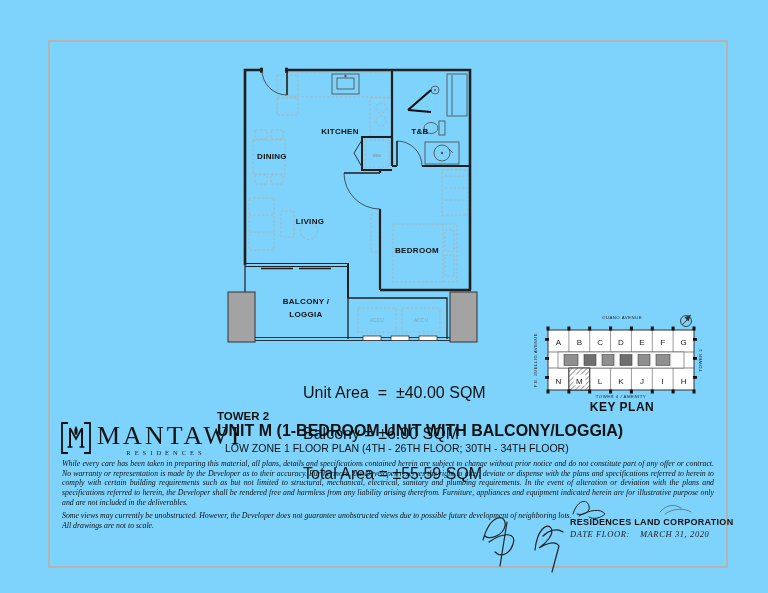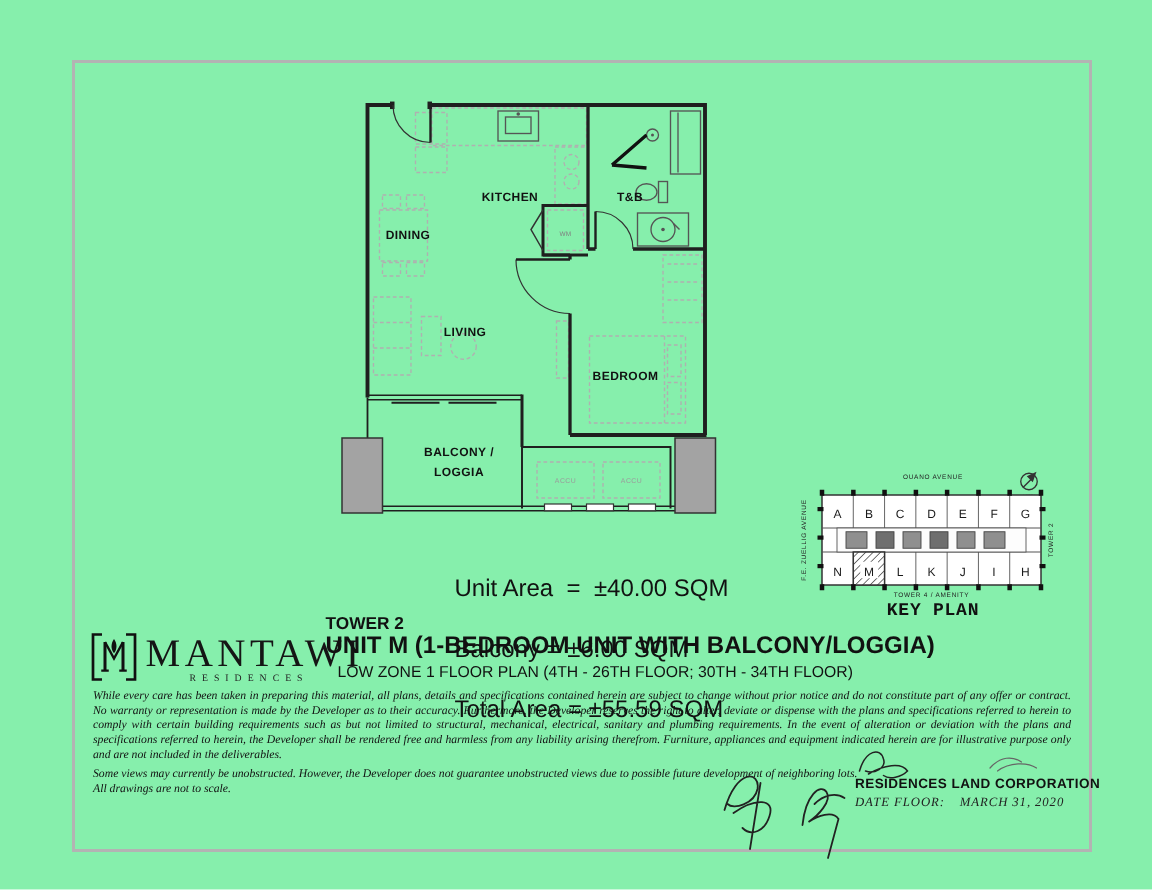--- a/index.html
+++ b/index.html
@@ -1,16 +1,16 @@
 <!DOCTYPE html>
 <html><head>
 <meta charset="utf-8">
 <style>
   html,body{margin:0;padding:0;background:#fff;}
-  .page{position:relative;width:768px;height:593px;background:#86efac;overflow:hidden;
+  .page{position:relative;width:768px;height:593px;background:#7dd3fc;overflow:hidden;
         font-family:"Liberation Sans",sans-serif;color:#111;}
   .frame{position:absolute;left:48px;top:40px;width:676px;height:524px;
          border:2px solid #b3b3b3;}
   
   .floorplan{position:absolute;left:225px;top:58px;width:255px;height:295px;}
   .floorplan text{font-family:"Liberation Sans",sans-serif;}
   .room{font-size:8px;font-weight:bold;fill:#111;letter-spacing:.3px;text-anchor:middle;}
   .tiny{font-size:4.3px;fill:#808080;text-anchor:middle;letter-spacing:.2px;}
   .accu{font-size:4.6px;fill:#9a9a9a;text-anchor:middle;letter-spacing:.3px;}
   .wall{stroke:#1f1f1f;fill:none;}
@@ -19,21 +19,21 @@
   .fix{stroke:#555;fill:none;stroke-width:.9;}
   
   .areas{position:absolute;left:303px;top:359px;font-size:16px;line-height:13.5px;
          white-space:pre;color:#111;}
   
   .keyplan{position:absolute;left:528px;top:308px;width:184px;height:110px;}
   .keyplan text{font-family:"Liberation Sans",sans-serif;}
   .kp-letter{font-size:8px;fill:#1a1a1a;text-anchor:middle;}
   .kp-street{font-size:4.3px;fill:#222;letter-spacing:.5px;text-anchor:middle;}
   .kp-title{position:absolute;left:558px;top:400px;width:128px;text-align:center;
-            font-size:12px;font-weight:bold;letter-spacing:.5px;font-family:Liberation Mono, monospace;}
+            font-size:12px;font-weight:bold;letter-spacing:.5px;}
   
   .emblem{position:absolute;left:58px;top:420px;width:36px;height:36px;}
   .brand-name{position:absolute;left:97px;top:421px;font-family:"Liberation Serif",serif;
               font-size:26px;letter-spacing:3px;color:#151515;}
   .brand-sub{position:absolute;left:100px;top:449px;width:132px;text-align:center;
              font-family:"Liberation Serif",serif;font-size:6.5px;letter-spacing:4px;color:#222;}
   
   .tb-tower{position:absolute;left:217px;top:410px;font-size:11.5px;font-weight:bold;}
   .tb-unit{position:absolute;left:217px;top:422px;font-size:16px;font-weight:bold;}
   .tb-zone{position:absolute;left:225px;top:442px;font-size:10.5px;}

